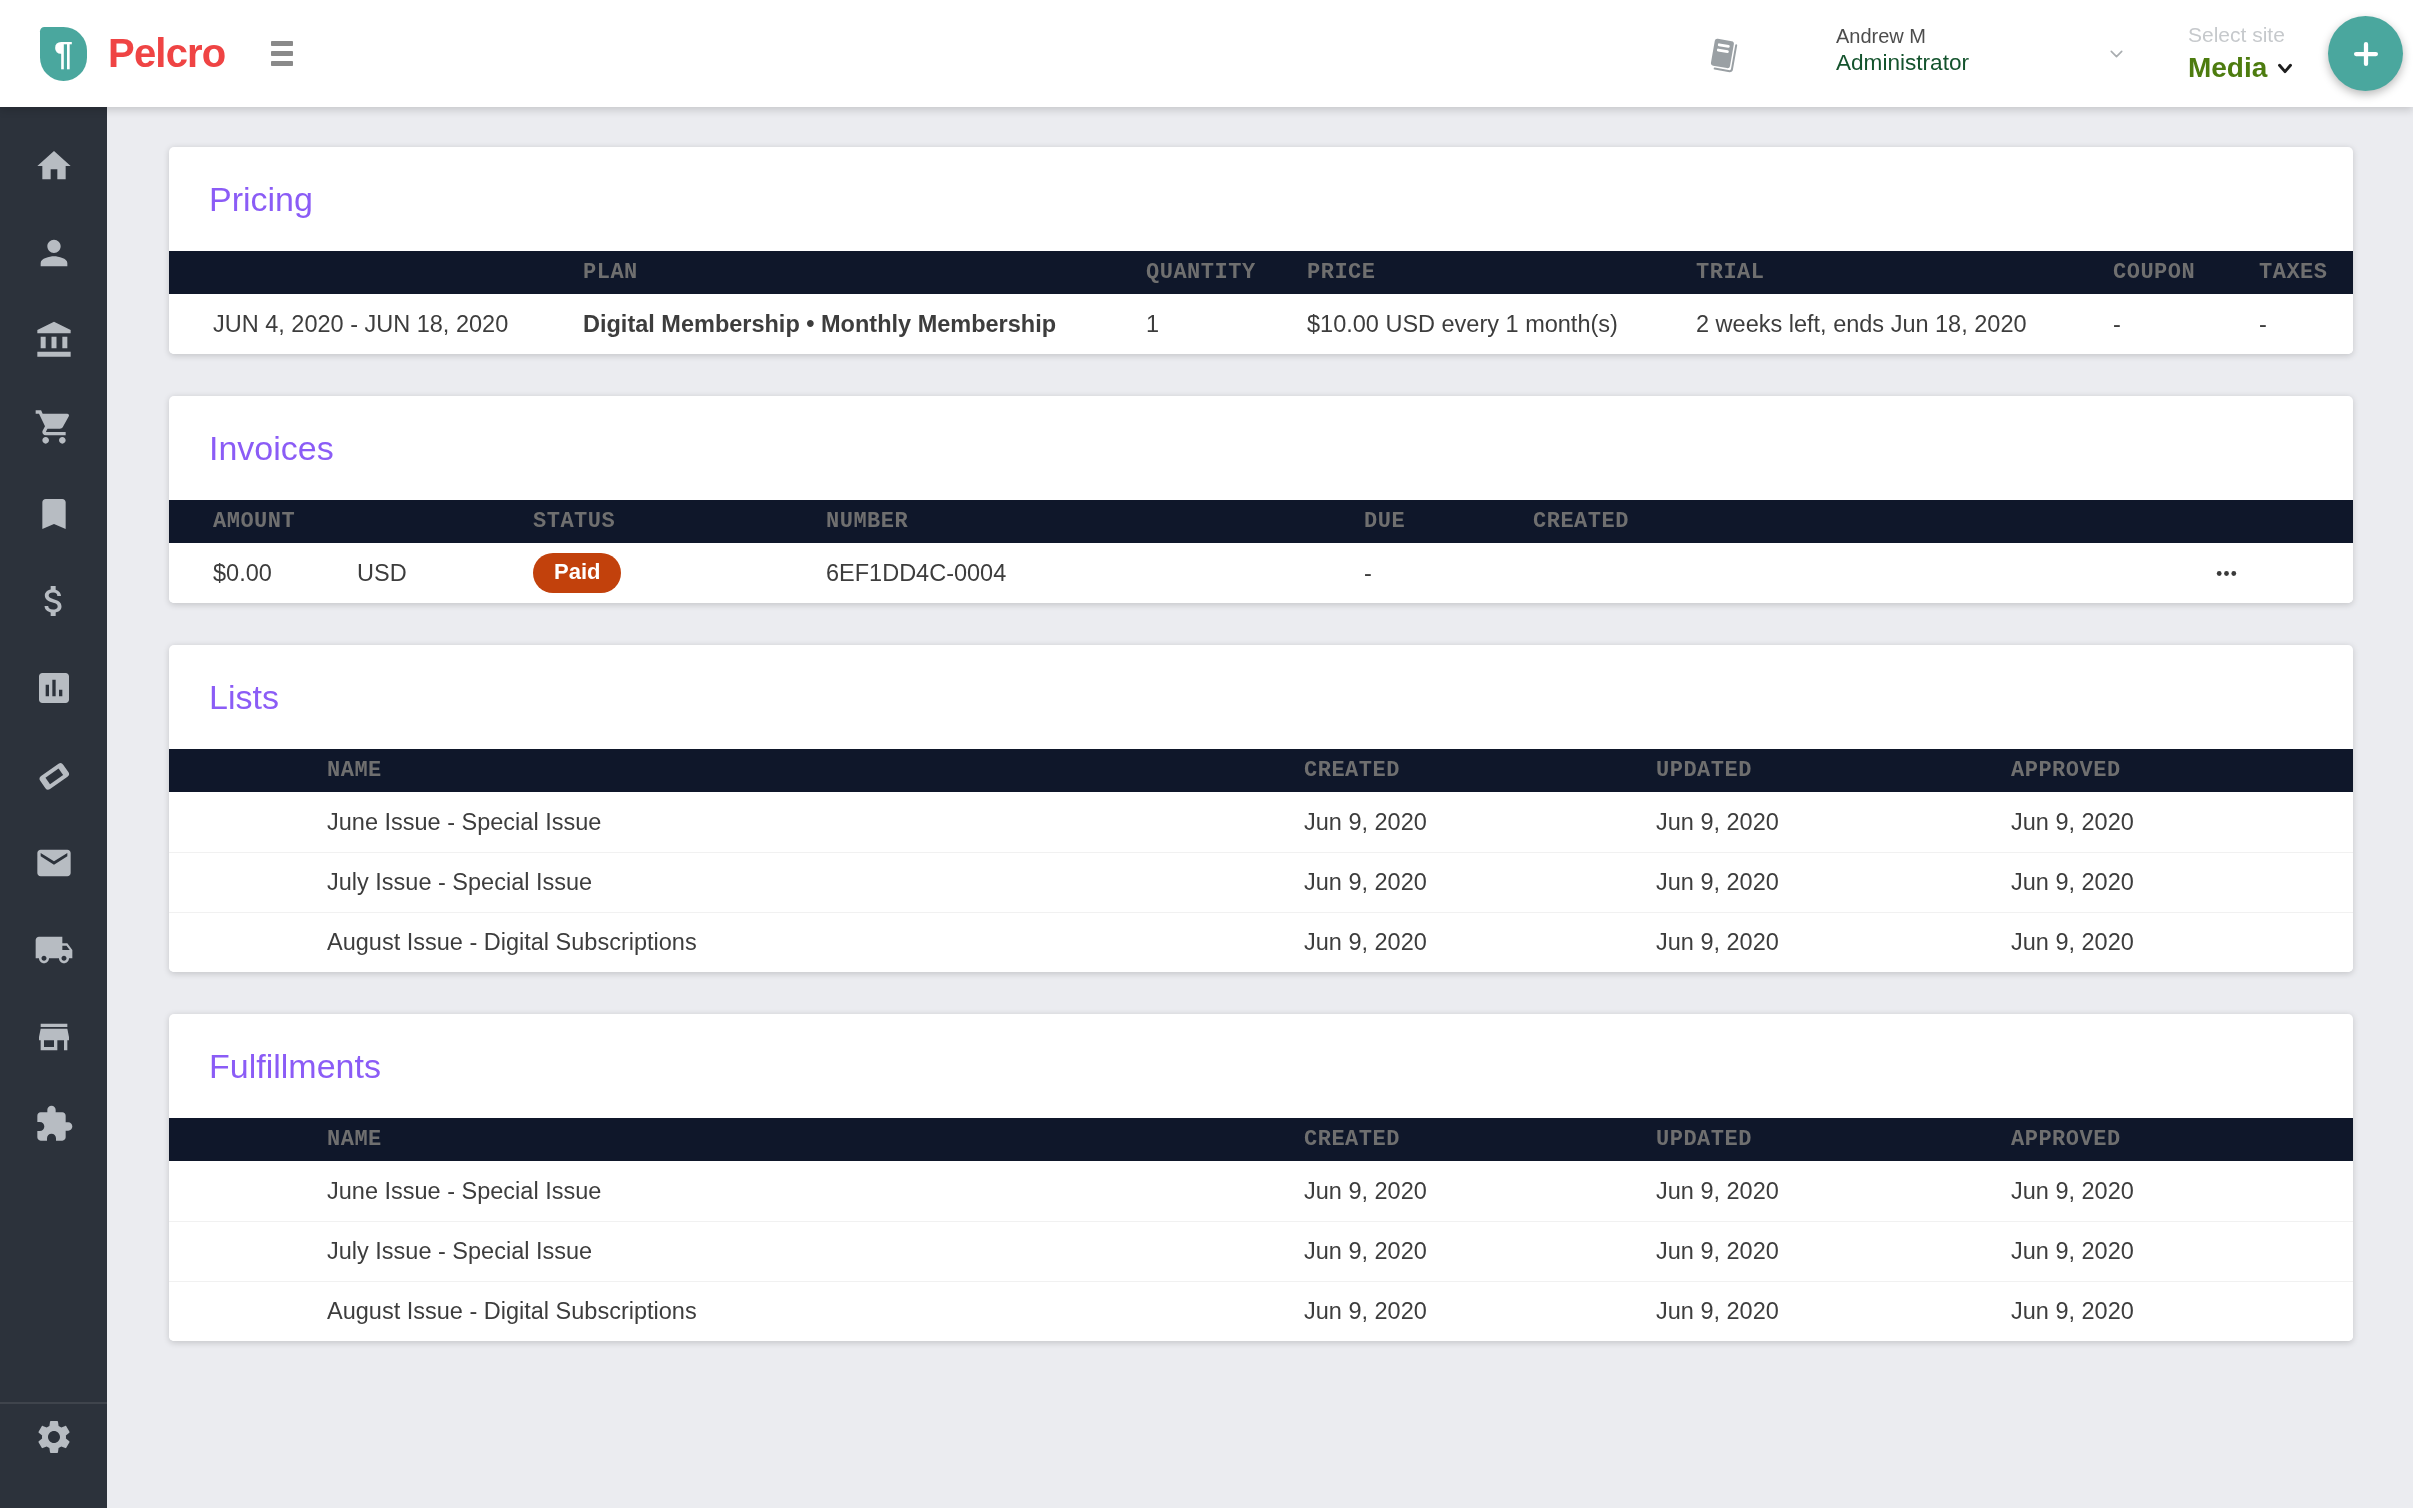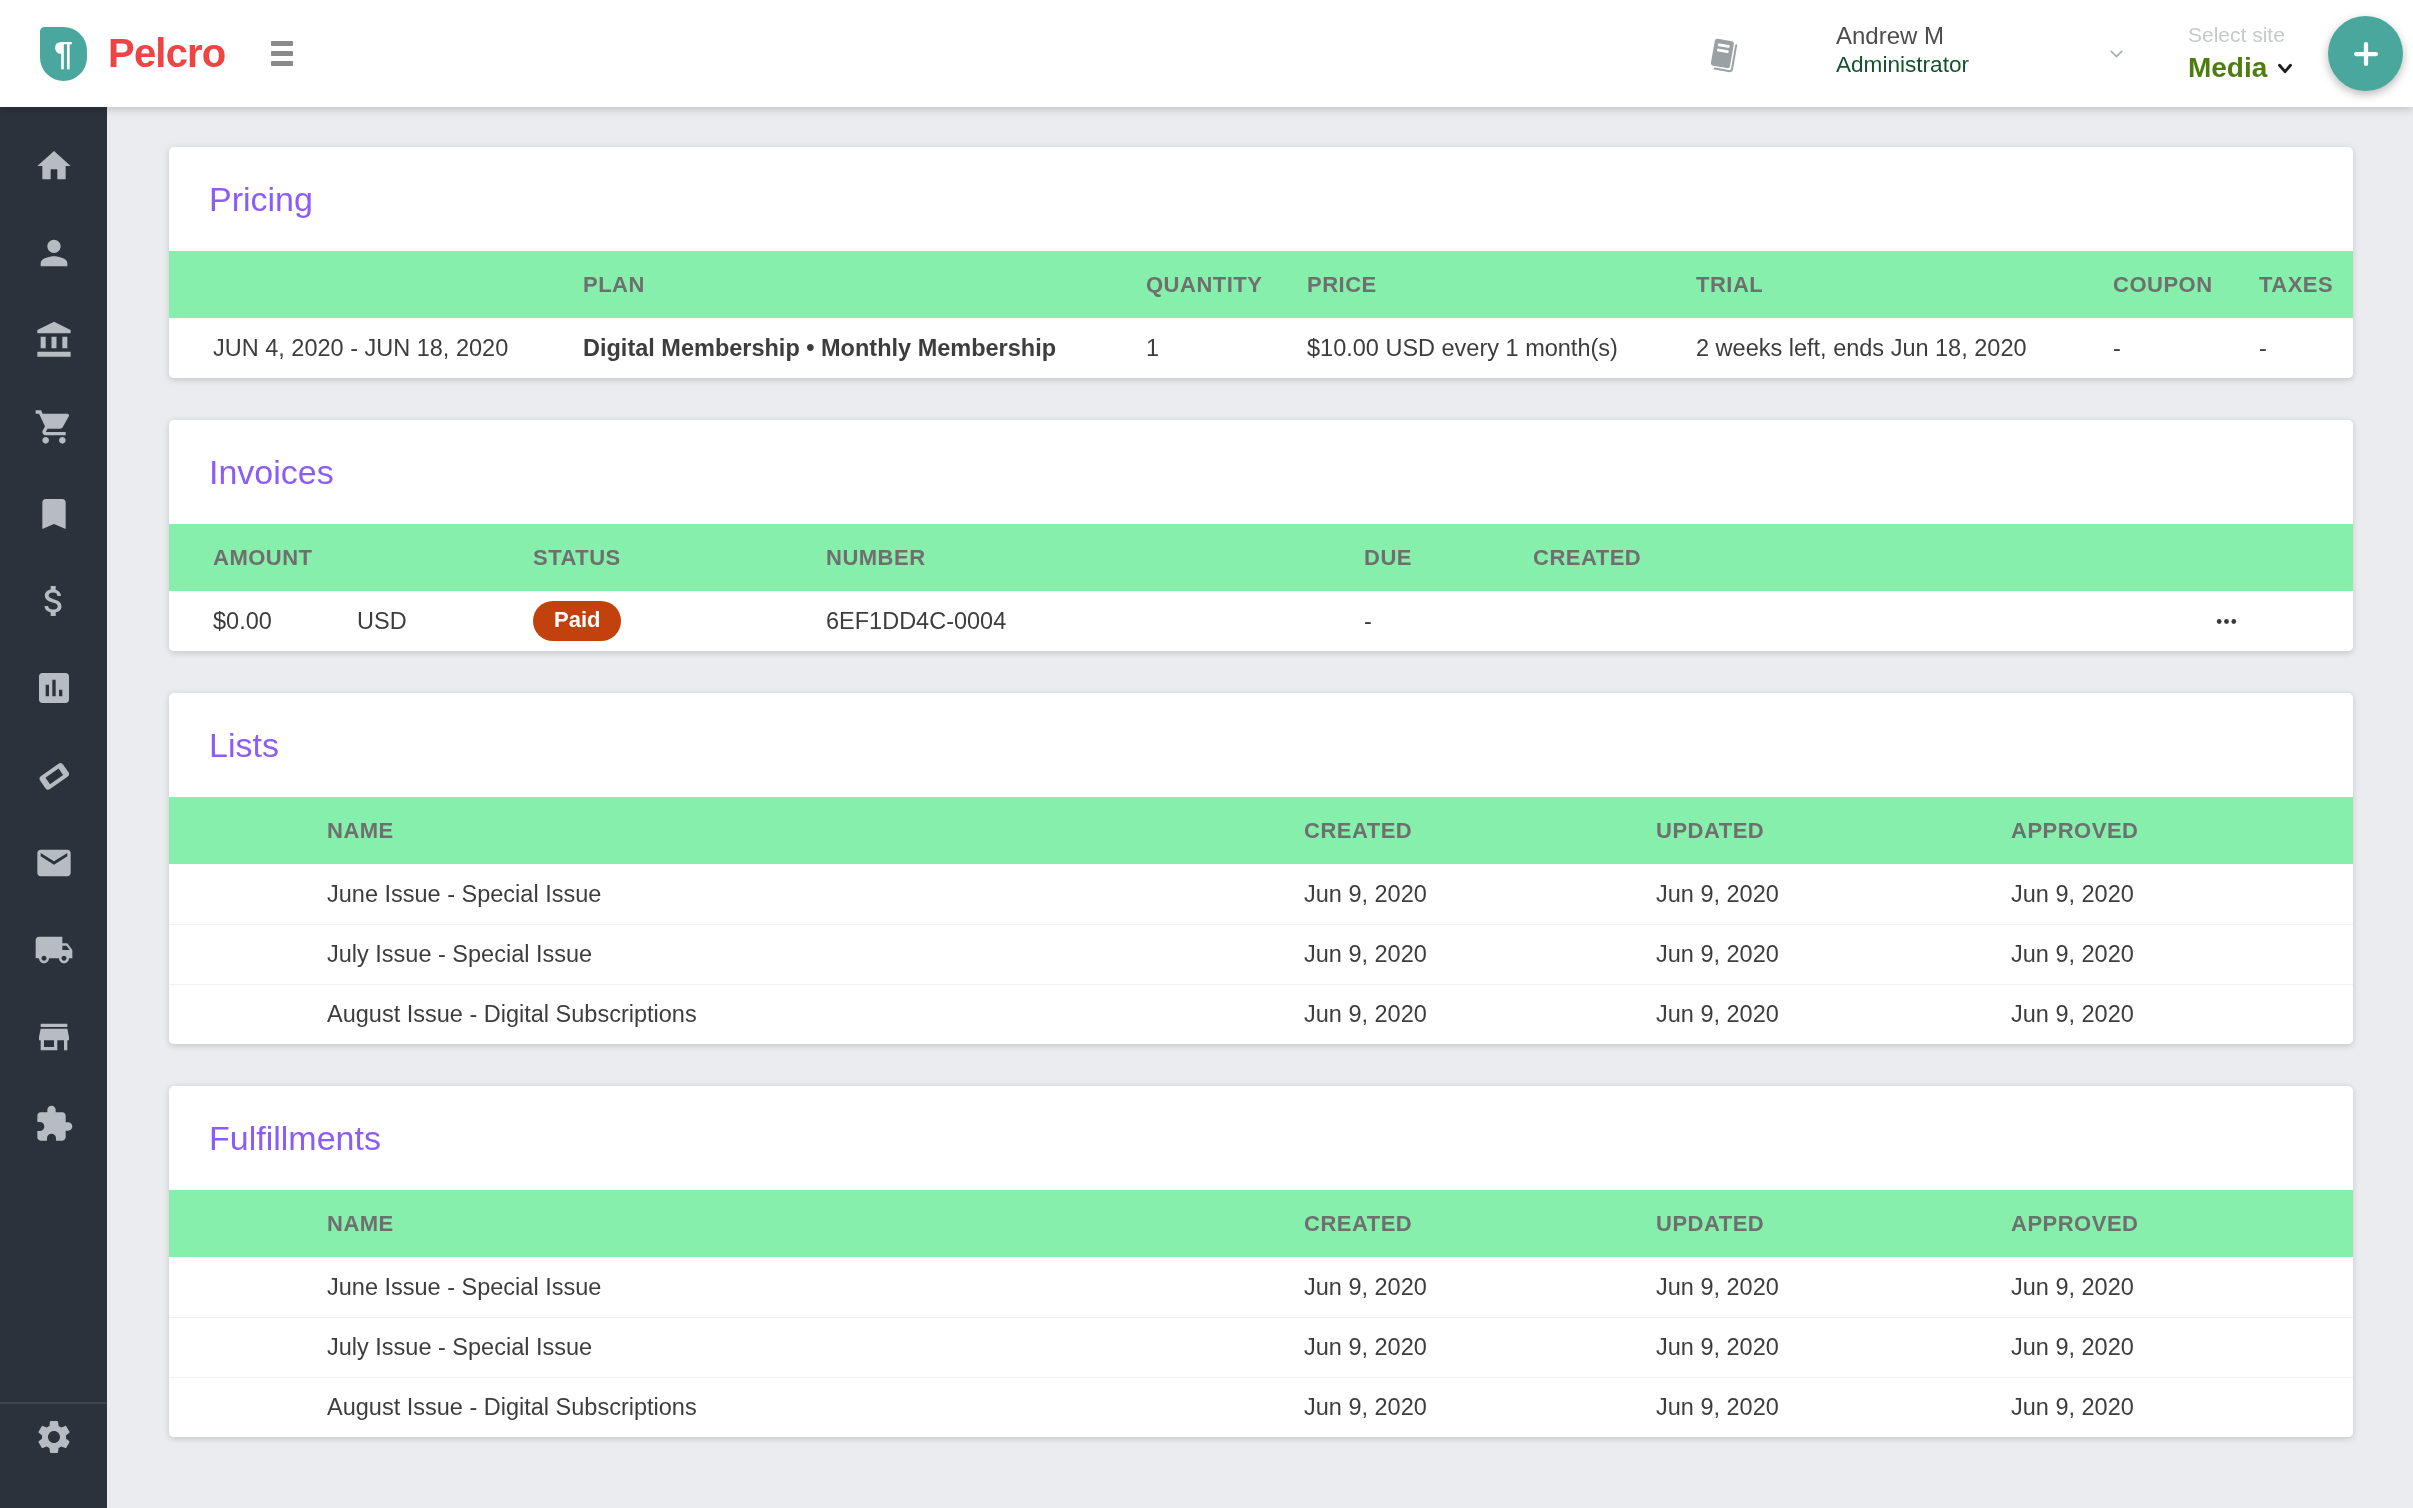--- a/index.html
+++ b/index.html
@@ -29,21 +29,21 @@
   .logo-text { margin-left:21px; font-size:40px; font-weight:bold; color:#ef4444; letter-spacing:-0.8px; }
 
   .hamburger { margin-left:45px; width:39px; height:34px; display:flex; flex-direction:column; justify-content:center; gap:5.9px; cursor:pointer; background:none; border:none; }
   .hamburger span { display:block; width:22px; height:4.2px; background:#8a8a8a; border-radius:0.8px; }
 
   .topbar-right { margin-left:auto; display:flex; align-items:center; margin-right:10px; }
   .docs-btn { background:none; border:none; cursor:pointer; margin-right:92px; color:#9aa0a4; width:40px; height:40px; }
 
   .user-block { display:flex; align-items:center; width:293px; cursor:pointer; }
   .user-names { flex:1; line-height:1.25; margin-top:-6.7px; }
-  .user-name { font-size:24px; color:#4d4d4d; }
+  .user-name { font-size:20px; color:#4d4d4d; }
   .user-role { font-size:22.6px; color:#14532d; }
   .user-caret { color:#a9adb0; }
 
   .site-block { margin-left:59px; line-height:1.15; cursor:pointer; }
   .site-label { font-size:21px; color:#c6c9cc; margin-bottom:5px; }
   .site-value { font-size:28px; color:#4d7c0f; font-weight:bold; display:flex; align-items:center; gap:6.7px; }
 
   .fab {
     margin-left:32px; width:75px; height:75px; border-radius:50%;
     background:#4aa79e; border:none; cursor:pointer;
@@ -69,21 +69,21 @@
   .card {
     background:#ffffff; border-radius:5px; overflow:hidden;
     box-shadow:0 1.7px 5.9px rgba(0,0,0,0.16);
     margin-bottom:42px;
   }
   .card-title {
     height:104px; display:flex; align-items:center; padding-left:40px;
     font-size:34px; color:#8b5cf6;
   }
 
-  .thead { background:#86efac; height:67px; }
+  .thead { background:#0f172a; height:43px;font-family:Liberation Mono, monospace; }
   .trow  { height:60px; background:#ffffff; }
   .trow + .trow { border-top:1.7px solid #f1f1f1; }
 
   .grid { display:grid; align-items:center; padding-left:44px; }
   .grid-pricing  { grid-template-columns:370px 563px 161px 389px 417px 146px 1fr; }
   .grid-invoices { grid-template-columns:144px 176px 293px 538px 169px 749px 1fr; }
   .grid-lists    { grid-template-columns:114px 977px 352px 355px 1fr; }
 
   .hcell {
     font-size:22px; color:#6f6f6f; font-weight:bold; letter-spacing:0.5px;

